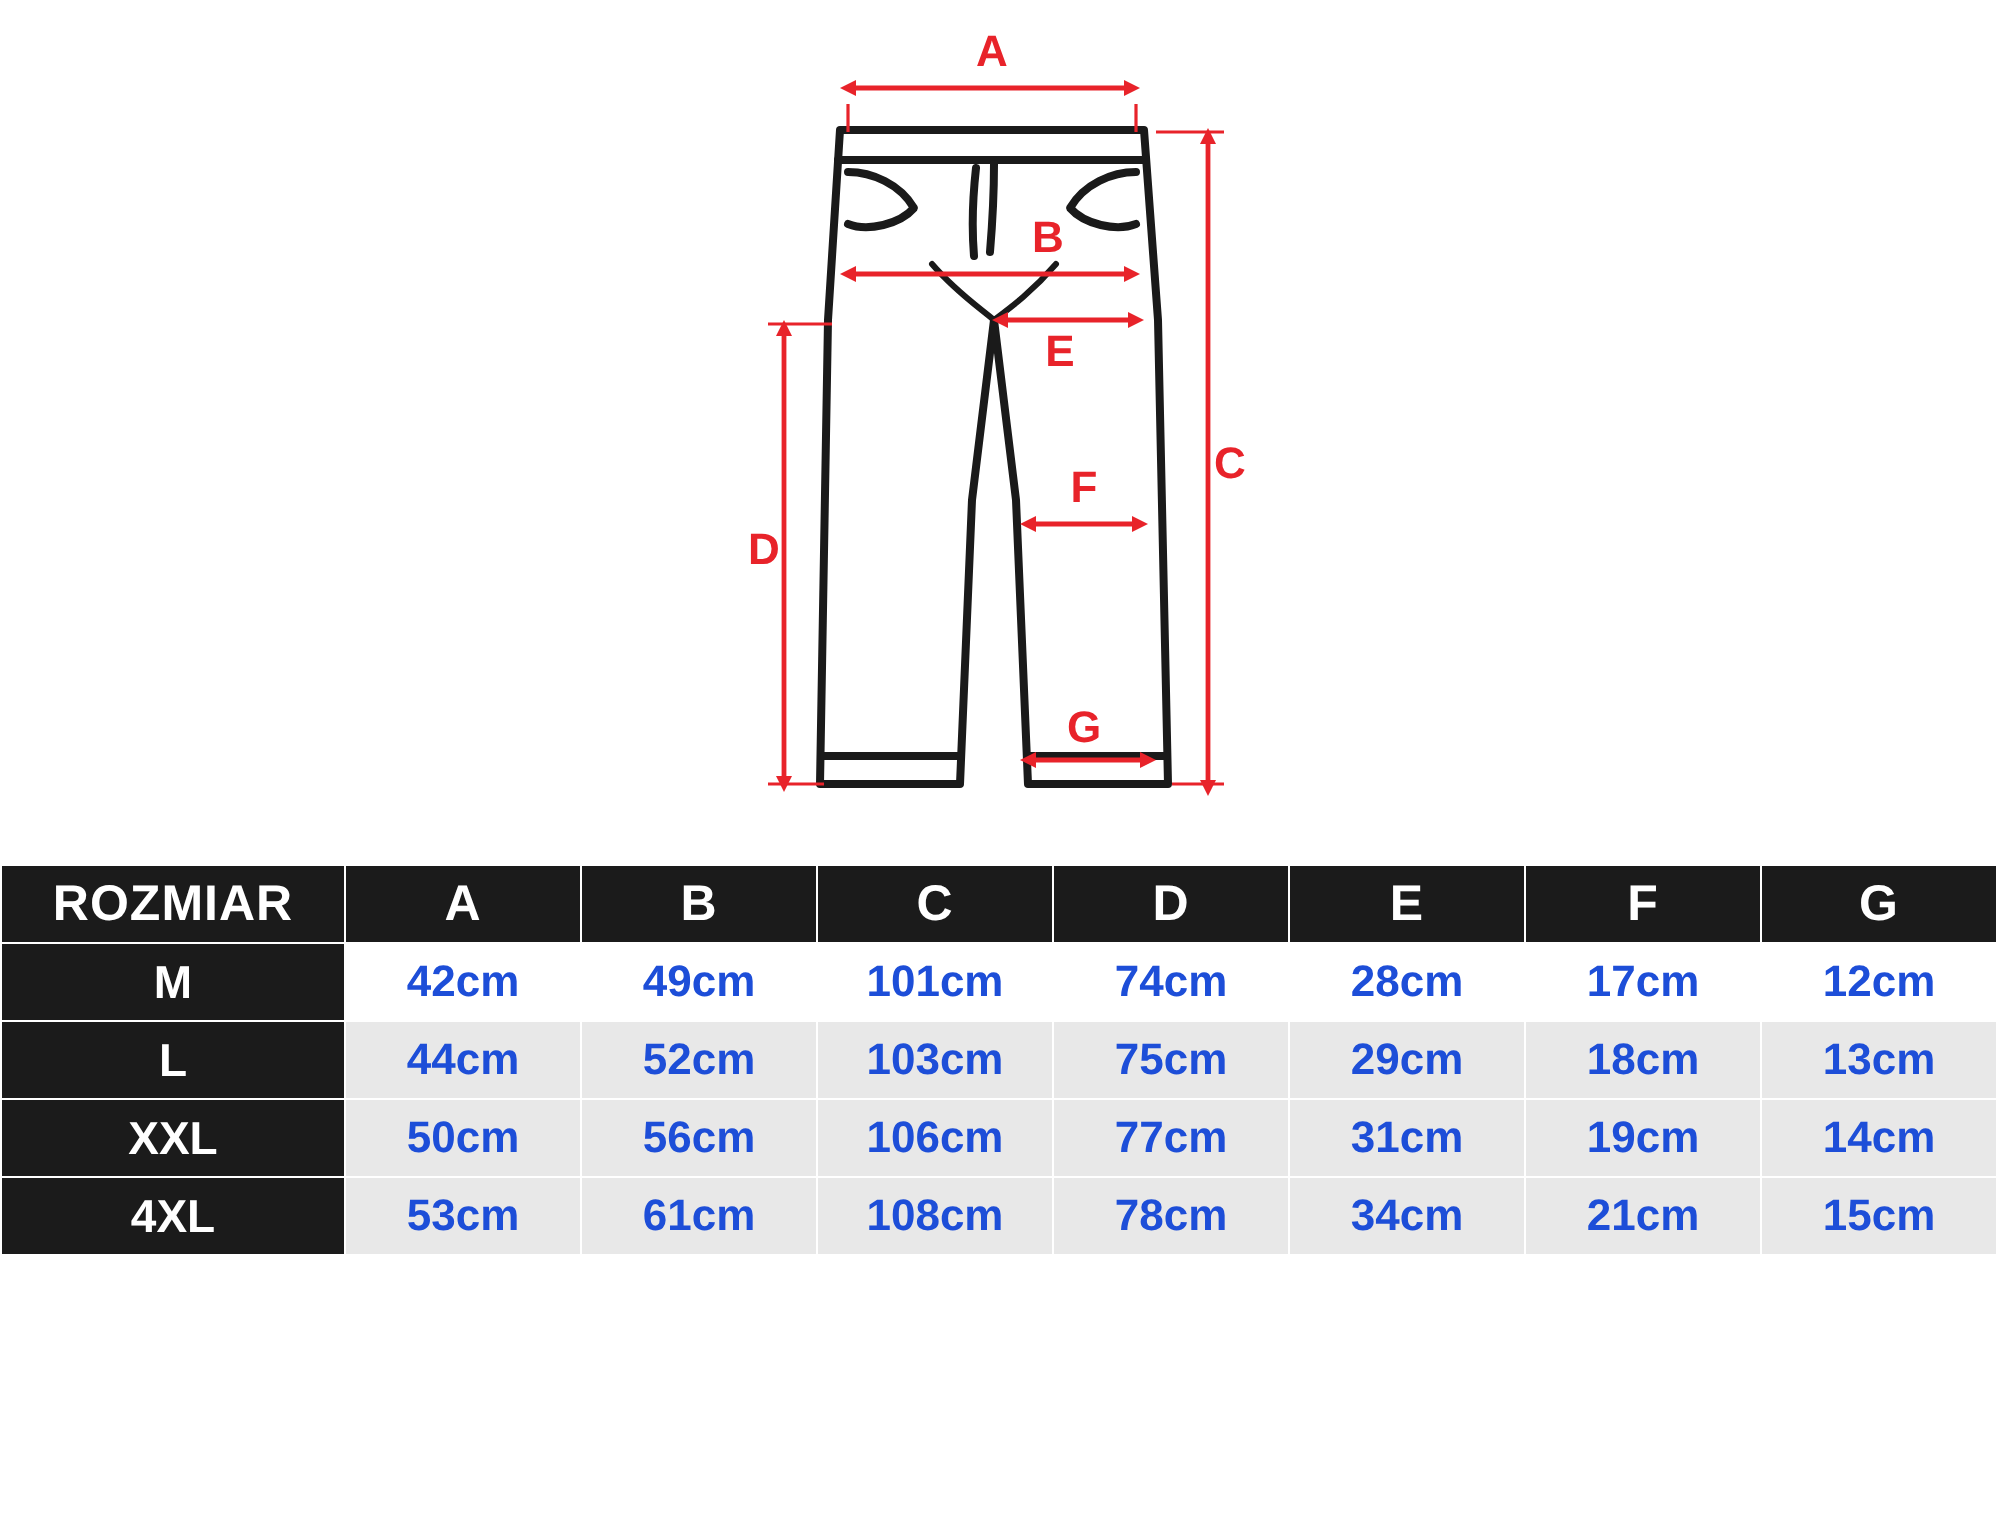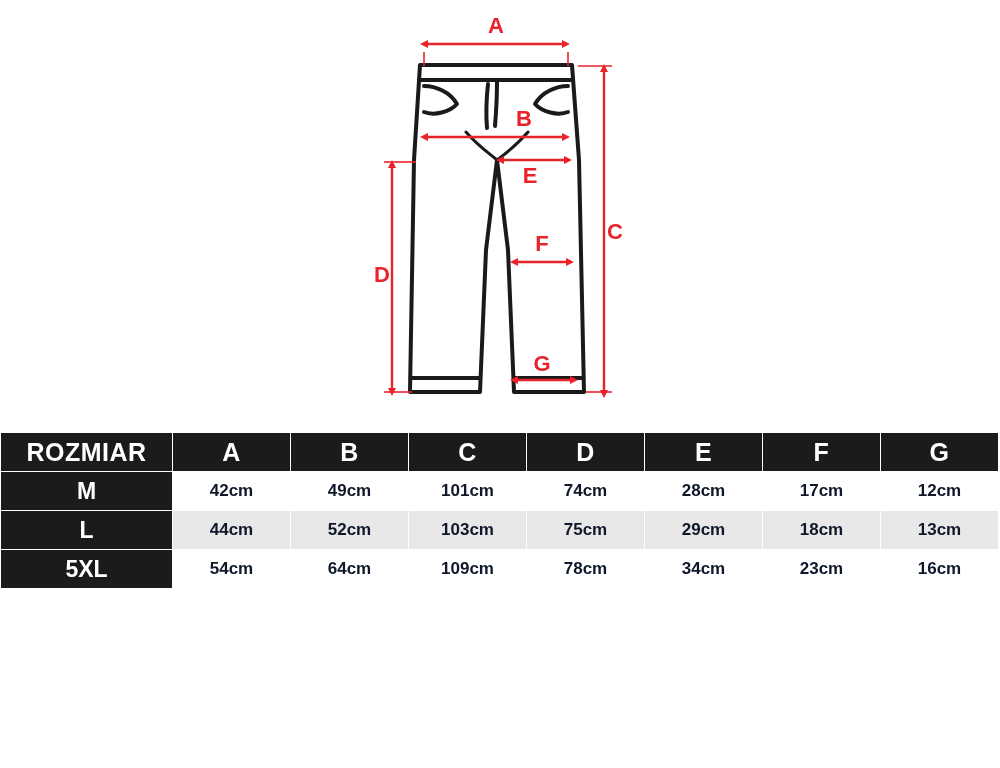--- a/index.html
+++ b/index.html
@@ -58,22 +58,22 @@
     font-size: 25px;
     text-align: center;
   }
   
   #size-table td.size-name {
     background: #1b1b1b;
     color: #ffffff;
     font-size: 23px;
   }
   #size-table td.val {
-    font-size: 17px;
-    color: #0f172a;
+    font-size: 22px;
+    color: #1d4ed8;
     margin-top: 28px;
   }
   #size-table tr.row-light td.val {
     background: #ffffff;
   }
   #size-table tr.row-dark td.val {
     background: #e8e8e8;
   }
   #size-table col.c0 { width: 172px; }
   #size-table col.cx { width: 118px; }
@@ -197,26 +197,36 @@
       <tr class="row-dark">
         <td class="size-name">L</td>
         <td class="val">44cm</td>
         <td class="val">52cm</td>
         <td class="val">103cm</td>
         <td class="val">75cm</td>
         <td class="val">29cm</td>
         <td class="val">18cm</td>
         <td class="val">13cm</td>
       </tr>
-      <tr class="row-light">
-        <td class="size-name">5XL</td>
-        <td class="val">54cm</td>
-        <td class="val">64cm</td>
-        <td class="val">109cm</td>
+      <tr class="row-dark">
+        <td class="size-name">XXL</td>
+        <td class="val">50cm</td>
+        <td class="val">56cm</td>
+        <td class="val">106cm</td>
+        <td class="val">77cm</td>
+        <td class="val">31cm</td>
+        <td class="val">19cm</td>
+        <td class="val">14cm</td>
+      </tr>
+      <tr class="row-dark">
+        <td class="size-name">4XL</td>
+        <td class="val">53cm</td>
+        <td class="val">61cm</td>
+        <td class="val">108cm</td>
         <td class="val">78cm</td>
         <td class="val">34cm</td>
-        <td class="val">23cm</td>
-        <td class="val">16cm</td>
+        <td class="val">21cm</td>
+        <td class="val">15cm</td>
       </tr>
     </tbody>
   </table>
 
 </div>
 
 </body></html>

